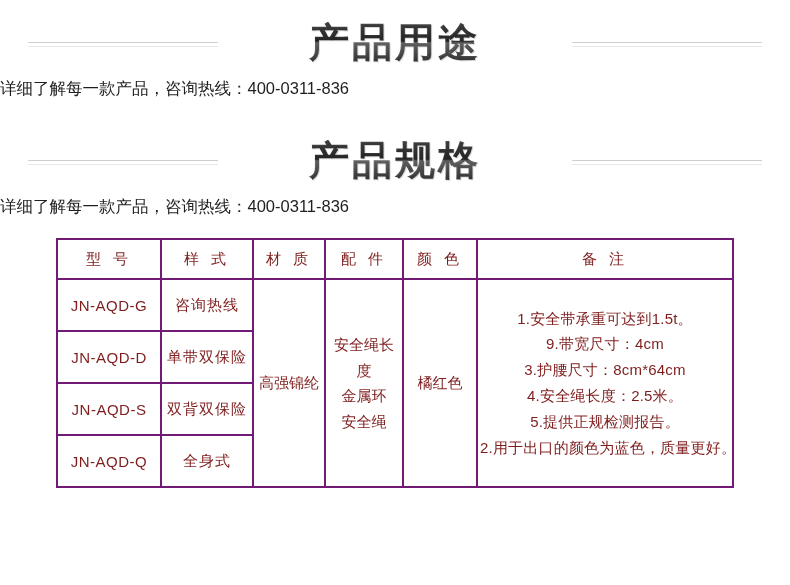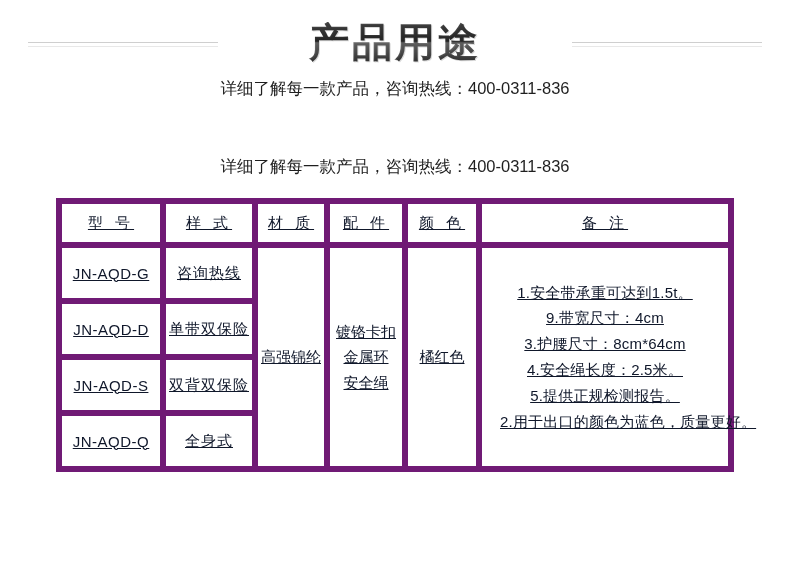--- a/index.html
+++ b/index.html
@@ -55,21 +55,20 @@
     top: 0;
     width: 190px;
     border-top: 1px solid #cfcfcf;
     border-bottom: 1px solid #e8e8e8;
     height: 3px;
   }
   .title-rules:before { left: 28px; }
   .title-rules:after  { right: 28px; }
 
   .subtitle {
-    text-align: center;
     font-size: 16.5px;
     color: #1f1f1f;
     margin-top: 16px;
     font-family: "Liberation Sans", sans-serif;
   }
 
   .para {
     margin: 22px 34px 0 34px;
     font-size: 15.5px;
     line-height: 1.85;
@@ -81,28 +80,27 @@
   .table-wrap {
     margin: 20px 56px 0 56px;
   }
   table.spec {
     border-collapse: collapse;
     width: 100%;
     table-layout: fixed;
   }
   table.spec th,
   table.spec td {
-    border: 6px solid #701a75;
+    border: 2px solid #701a75;
     text-align: center;
     vertical-align: middle;
     font-size: 15px;
-    color: #0f172a;
+    color: #7f1d1d;
     padding: 6px 2px;
     font-family: "Liberation Sans", sans-serif;
-    text-decoration: underline;
   }
   table.spec th {
     font-weight: normal;
     letter-spacing: 4px;
     height: 26px;
   }
   table.spec td {
     height: 38px;
   }
   td.model {
@@ -114,21 +112,21 @@
   td.material, td.parts, td.color {
     line-height: 1.7;
   }
   td.remark {
     text-align: left;
     padding: 4px 10px 4px 14px;
     line-height: 1.72;
     letter-spacing: 0.2px;
   }
   .remark-list {
-    margin: 16px;
+    margin: 0;
     padding: 0;
     list-style: none;
   }
   .remark-list li {
     white-space: nowrap;
   }
 
   .col-model   { width: 104px; }
   .col-style   { width: 92px; }
   .col-mat     { width: 72px; }
@@ -142,20 +140,24 @@
 
   <div style="padding-top:22px;">
     <div class="section-title">
       <span class="title-rules"></span>
       <span class="title-text">产品用途</span>
     </div>
     <div class="subtitle">详细了解每一款产品，咨询热线：400-0311-836</div>
   </div>
 
   <div style="padding-top:40px;">
+    <div class="section-title">
+      <span class="title-rules"></span>
+      <span class="title-text">产品规格</span>
+    </div>
     <div class="subtitle">详细了解每一款产品，咨询热线：400-0311-836</div>
 
     <div class="table-wrap">
       <table class="spec">
         <colgroup>
           <col class="col-model">
             <col class="col-style">
             <col class="col-mat">
           <col class="col-parts">
             <col class="col-color">
@@ -170,21 +172,21 @@
             <th>颜 色</th>
             <th>备 注</th>
           </tr>
         </thead>
         <tbody>
           <tr>
             <td class="model">JN-AQD-G</td>
             <td class="style">咨询热线</td>
             <td class="material" rowspan="4">高强锦纶</td>
             <td class="parts" rowspan="4">
-              <div>镀铬卡扣</div>
+              <div>安全绳长度</div>
               <div>金属环</div>
               <div>安全绳</div>
             </td>
             <td class="color" rowspan="4">橘红色</td>
             <td class="remark" rowspan="4">
               <ul class="remark-list">
                 <li>1.安全带承重可达到1.5t。</li>
                 <li>9.带宽尺寸：4cm</li>
                 <li>3.护腰尺寸：8cm*64cm</li>
                 <li>4.安全绳长度：2.5米。</li>

